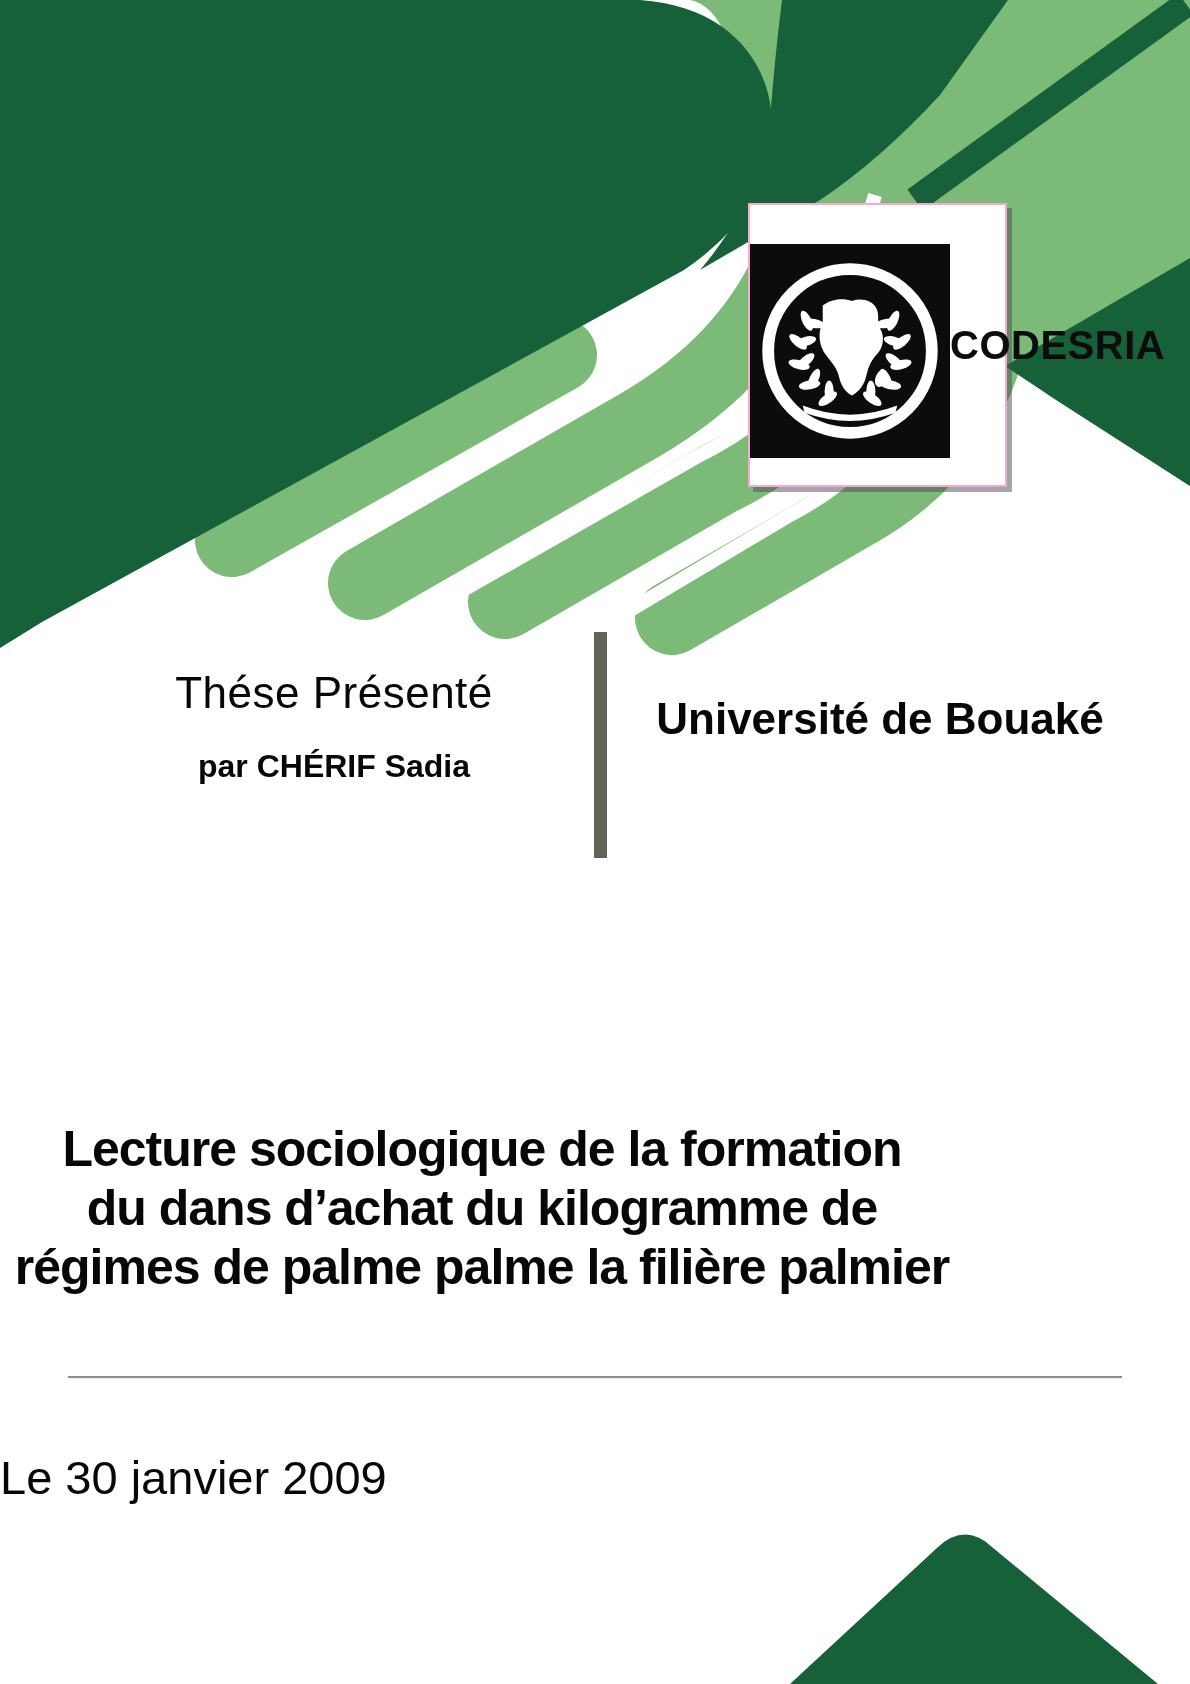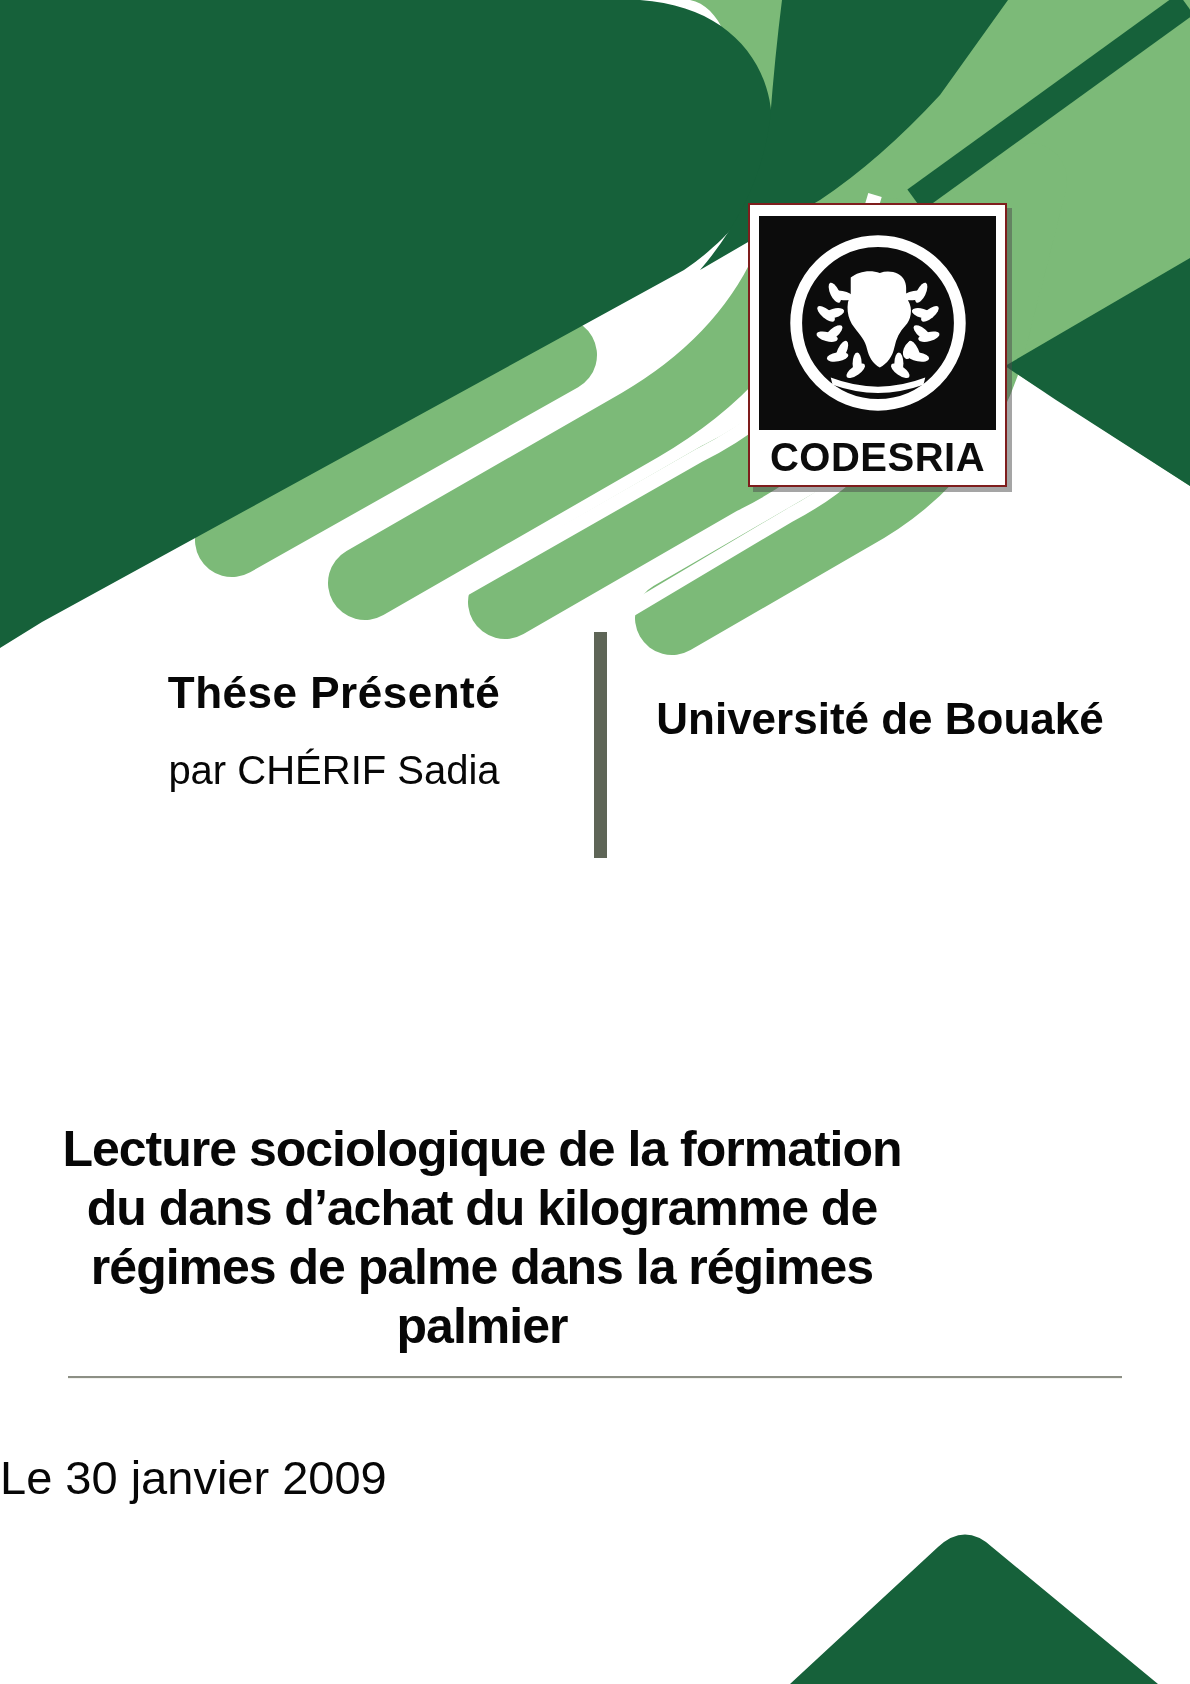--- a/index.html
+++ b/index.html
@@ -6,36 +6,36 @@
   body{
     width:1190px;height:1684px;position:relative;overflow:hidden;
     background:#ffffff;font-family:"Liberation Sans",sans-serif;color:#070707;
   }
   .abs{position:absolute;}
   
   #header-art{left:0;top:0;width:1190px;height:660px;}
   
   .logo-box{
     left:748px;top:203px;width:255px;height:280px;background:#ffffff;
-    border:2px solid #7f1d1d;box-shadow:5px 5px 0 rgba(75,75,75,.5);
-    display:flex;flex-direction:column;align-items:center;
+    border:2px solid #f9a8d4;box-shadow:5px 5px 0 rgba(75,75,75,.5);
+    display:flex;flex-direction:row;align-items:center;
   }
   .logo-black{
     margin-top:11px;width:237px;height:214px;background:#0c0c0c;
     display:flex;align-items:center;justify-content:center;
   }
   .logo-caption{
     flex:1;display:flex;align-items:center;justify-content:center;
     font-weight:bold;font-size:40px;letter-spacing:.5px;color:#0c0c0c;
   }
   
   .presenter-line1{left:60px;top:668px;width:548px;text-align:center;
-    font-size:44px;font-weight:bold;letter-spacing:.5px;}
+    font-size:44px;font-weight:normal;letter-spacing:.5px;}
   .presenter-line2{left:60px;top:748px;width:548px;text-align:center;
-    font-size:40px;font-weight:normal;}
+    font-size:32px;font-weight:bold;}
   .v-divider{left:594px;top:632px;width:13px;height:226px;}
   .university{left:620px;top:694px;width:520px;text-align:center;
     font-size:44px;font-weight:bold;}
   .main-title{left:0;top:1120px;width:964px;text-align:center;
     font-size:50px;font-weight:bold;line-height:59px;letter-spacing:-1px;}
   .rule{left:68px;top:1376px;width:1054px;height:0;
     border-top:2px solid #8c8f85;border-bottom:1px solid #f2f2ee;}
   .date-line{left:0;top:1450px;width:1092px;text-align:left;
     font-size:47px;font-weight:normal;}
   #mountain{left:0;bottom:0;width:1190px;height:165px;}
@@ -135,21 +135,21 @@
 <div class="abs presenter-line1">Thése Présenté</div>
 <div class="abs presenter-line2">par CHÉRIF Sadia</div>
 
 <div class="abs v-divider" id="v-divider" style="background: rgb(94, 101, 87);"></div>
 
 <div class="abs university">Université de Bouaké</div>
 
 <div class="abs main-title">
   <div>Lecture sociologique de la formation</div>
   <div>du dans d’achat du kilogramme de</div>
-  <div>régimes de palme dans la régimes palmier</div>
+  <div>régimes de palme palme la filière palmier</div>
 </div>
 
 <div class="abs rule"></div>
 
 <div class="abs date-line">Le 30 janvier 2009</div>
 
 <svg id="mountain" class="abs" viewBox="0 0 1190 165" aria-hidden="true">
   <path fill="#16613a" d="M790,165 L938,28 Q965,3 992,28 L1158,165 Z"></path>
 </svg>
 

